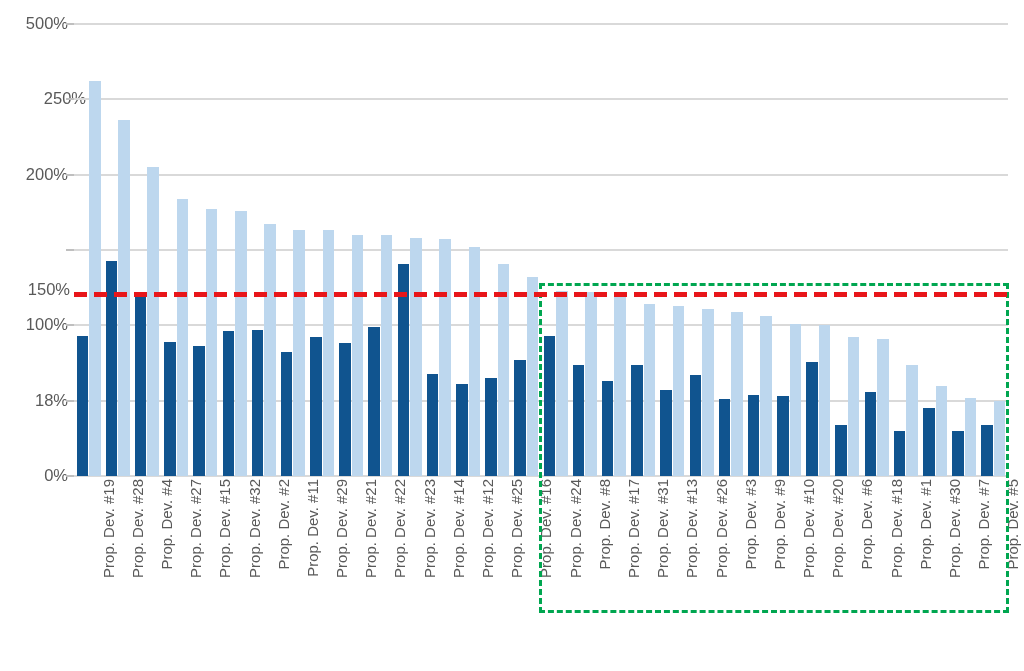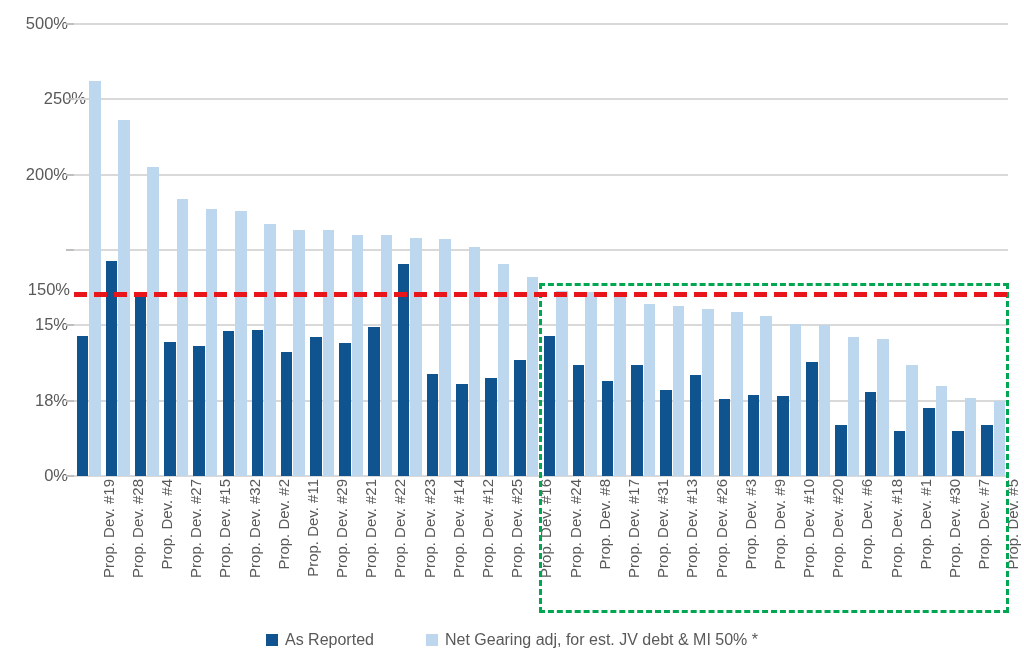--- a/index.html
+++ b/index.html
@@ -132,21 +132,21 @@
   .legend-swatch.adjusted { background: #BDD7EE; }
 </style>
 </head>
 <body>
 
 <div id="chart-root">
 
   <div id="ytick-layer">
       <div class="ytick" style="left: 2px; top: 467px;">0%</div>
       <div class="ytick" style="left: 2px; top: 391.667px;">18%</div>
-      <div class="ytick" style="left: 2px; top: 316.333px;">15%</div>
+      <div class="ytick" style="left: 2px; top: 316.333px;">100%</div>
       <div class="ytick" style="left: 4px; top: 241px; margin-top: 40px;">150%</div>
       <div class="ytick" style="left: 2px; top: 165.667px;">200%</div>
       <div class="ytick" style="left: 20px; top: 90.3333px;">250%</div>
       <div class="ytick" style="left: 2px; top: 15px;">500%</div>
     </div>
 
   <div class="plot-area">
     <div id="grid-layer">
         <div class="gridline" style="top: 451px;"></div>
         <div class="tick-mark" style="top: 451px;"></div>
@@ -327,24 +327,14 @@
       <div class="xlabel" style="left: 725.094px;">Prop. Dev. #10</div>
       <div class="xlabel" style="left: 754.281px;">Prop. Dev. #20</div>
       <div class="xlabel" style="left: 783.469px;">Prop. Dev. #6</div>
       <div class="xlabel" style="left: 812.656px;">Prop. Dev. #18</div>
       <div class="xlabel" style="left: 841.844px;">Prop. Dev. #1</div>
       <div class="xlabel" style="left: 871.031px;">Prop. Dev. #30</div>
       <div class="xlabel" style="left: 900.219px;">Prop. Dev. #7</div>
       <div class="xlabel" style="left: 929.406px;">Prop. Dev. #5</div>
     </div>
 
-  <div class="legend" id="legend">
-      <div class="legend-item">
-        <span class="legend-swatch reported" style="background: rgb(16, 84, 143);"></span>
-        <span>As Reported</span>
-      </div>
-      <div class="legend-item">
-        <span class="legend-swatch adjusted" style="background: rgb(189, 215, 238);"></span>
-        <span>Net Gearing adj, for est. JV debt &amp; MI 50% *</span>
-      </div>
-    </div>
 
 </div>
 
 </body></html>

